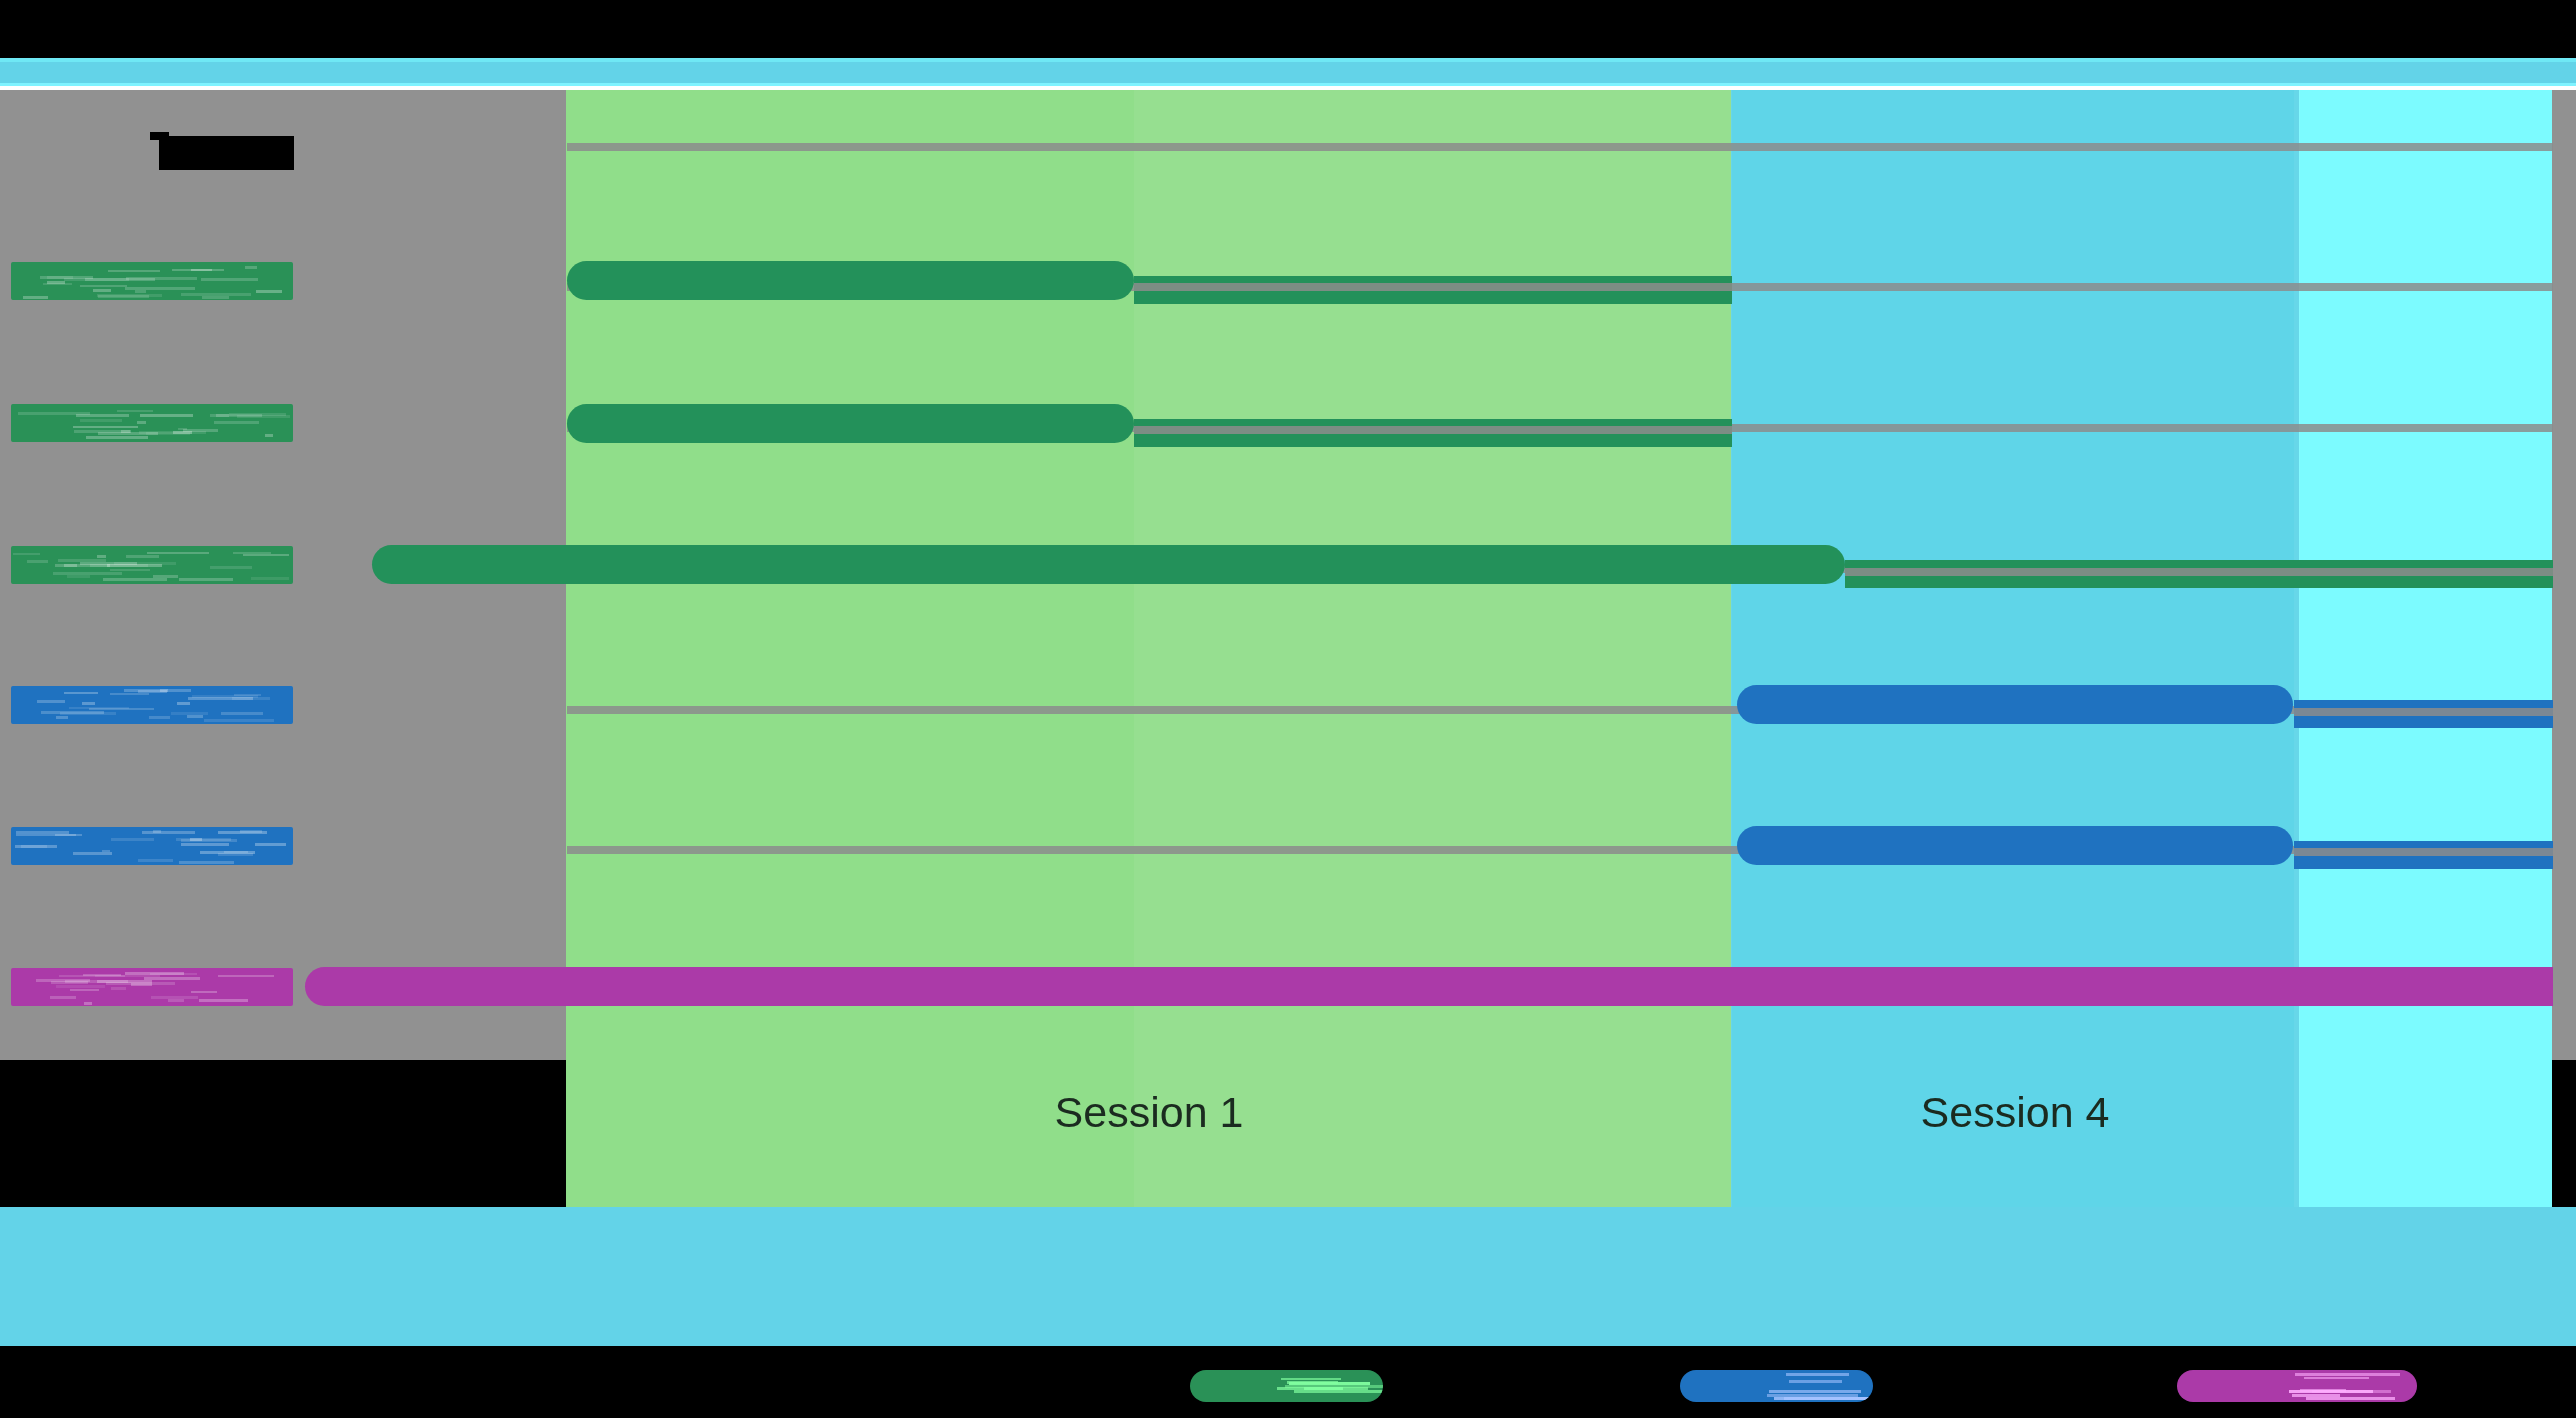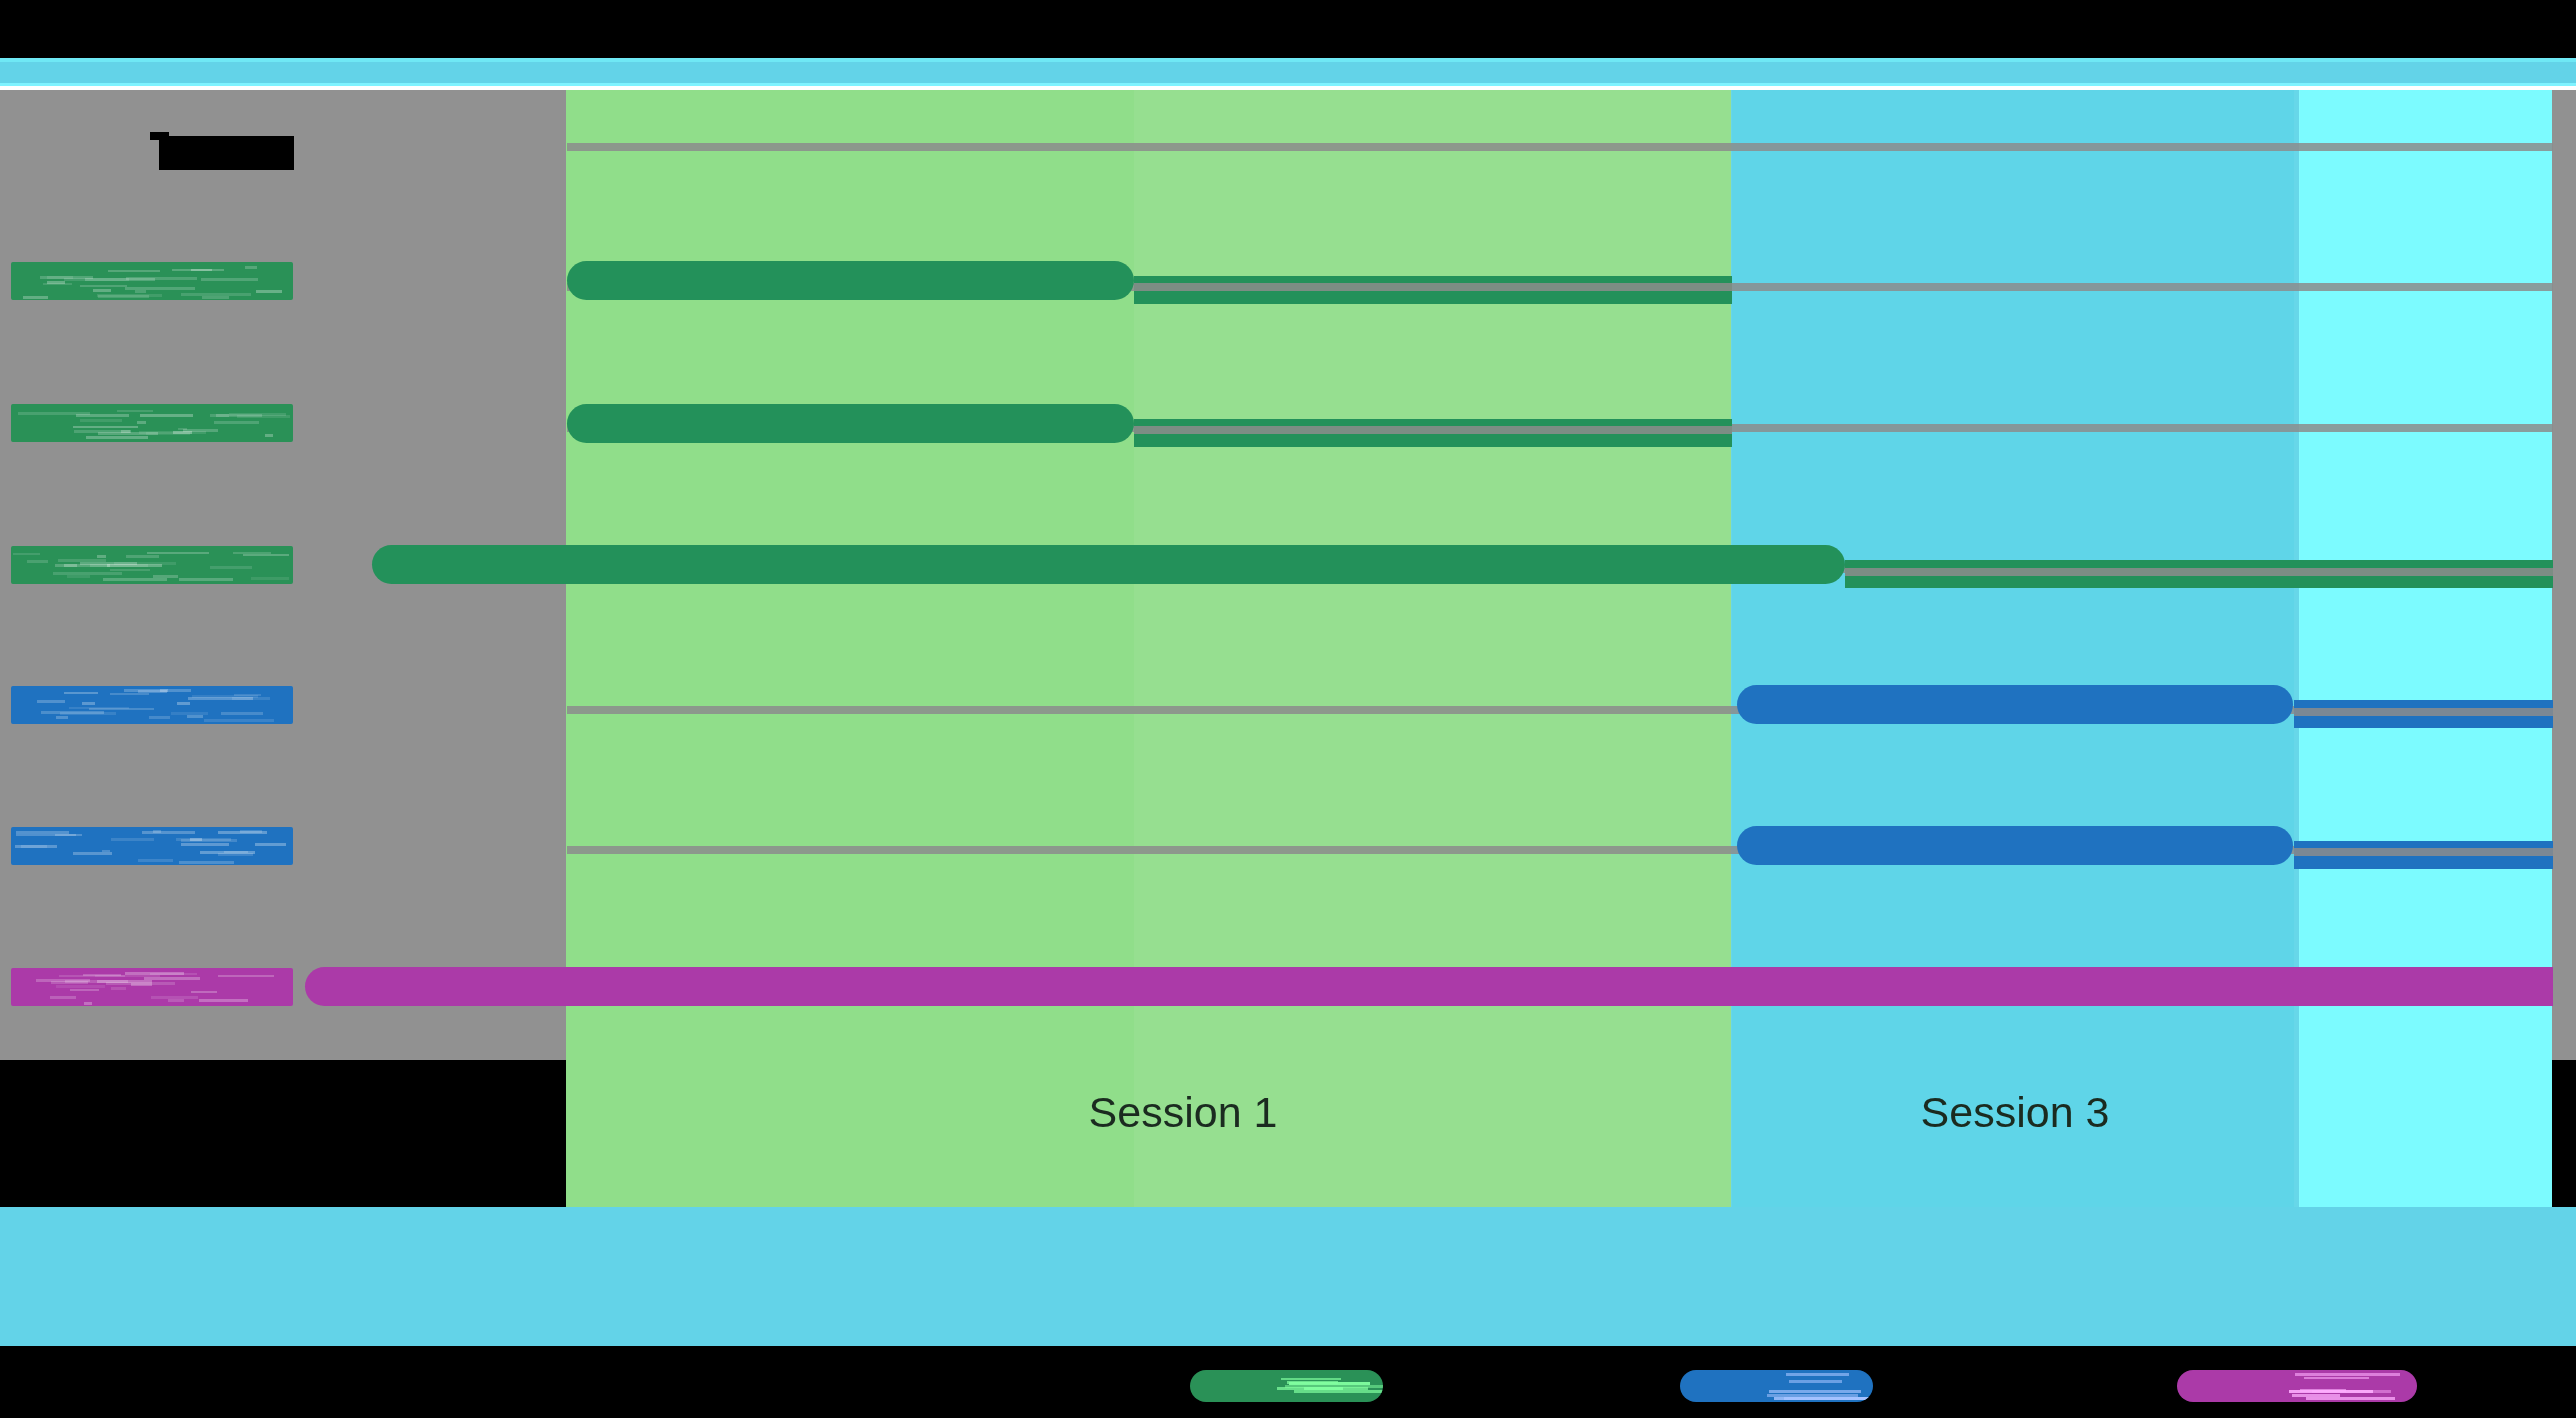--- a/index.html
+++ b/index.html
@@ -262,22 +262,22 @@
           <i style="left: 45px; top: 17px; width: 49px; opacity: 0.27;"></i>
           <i style="left: 84px; top: 6.6px; width: 65px; opacity: 0.32;"></i>
           <i style="left: 140px; top: 28px; width: 47px; opacity: 0.36;"></i>
           <i style="left: 86px; top: 12.2px; width: 55px; opacity: 0.78;"></i>
           <i style="left: 95px; top: 14px; width: 69px; opacity: 0.47;"></i>
           <i style="left: 188px; top: 31px; width: 49px; opacity: 0.79;"></i>
         </div>
       </div>
     </div>
 
-  <div class="sesslabel" style="left:600px;width:1166px;">Session 1</div>
-  <div class="sesslabel" style="left:1731px;width:568px;">Session 3</div>
+  <div class="sesslabel" style="left:566px;width:1166px;">Session 1</div>
+  <div class="sesslabel" style="left:1731px;width:568px;">Session 4</div>
 
   <div class="footerband"></div>
 
   <div id="legend">
       <div class="legend-chip" style="background: rgb(42, 145, 87); left: 1190px; width: 193px;">
         <i style="left: 99px; top: 12.2px; width: 81px; background: rgba(130, 255, 160, 0.95); opacity: 0.99;"></i>
         <i style="left: 95px; top: 15px; width: 99px; background: rgba(130, 255, 160, 0.95); opacity: 0.54;"></i>
         <i style="left: 104px; top: 20px; width: 91px; background: rgba(130, 255, 160, 0.95); opacity: 0.73;"></i>
         <i style="left: 87px; top: 17px; width: 91px; background: rgba(130, 255, 160, 0.95); opacity: 0.75;"></i>
         <i style="left: 114px; top: 17px; width: 39px; background: rgba(130, 255, 160, 0.95); opacity: 0.98;"></i>

